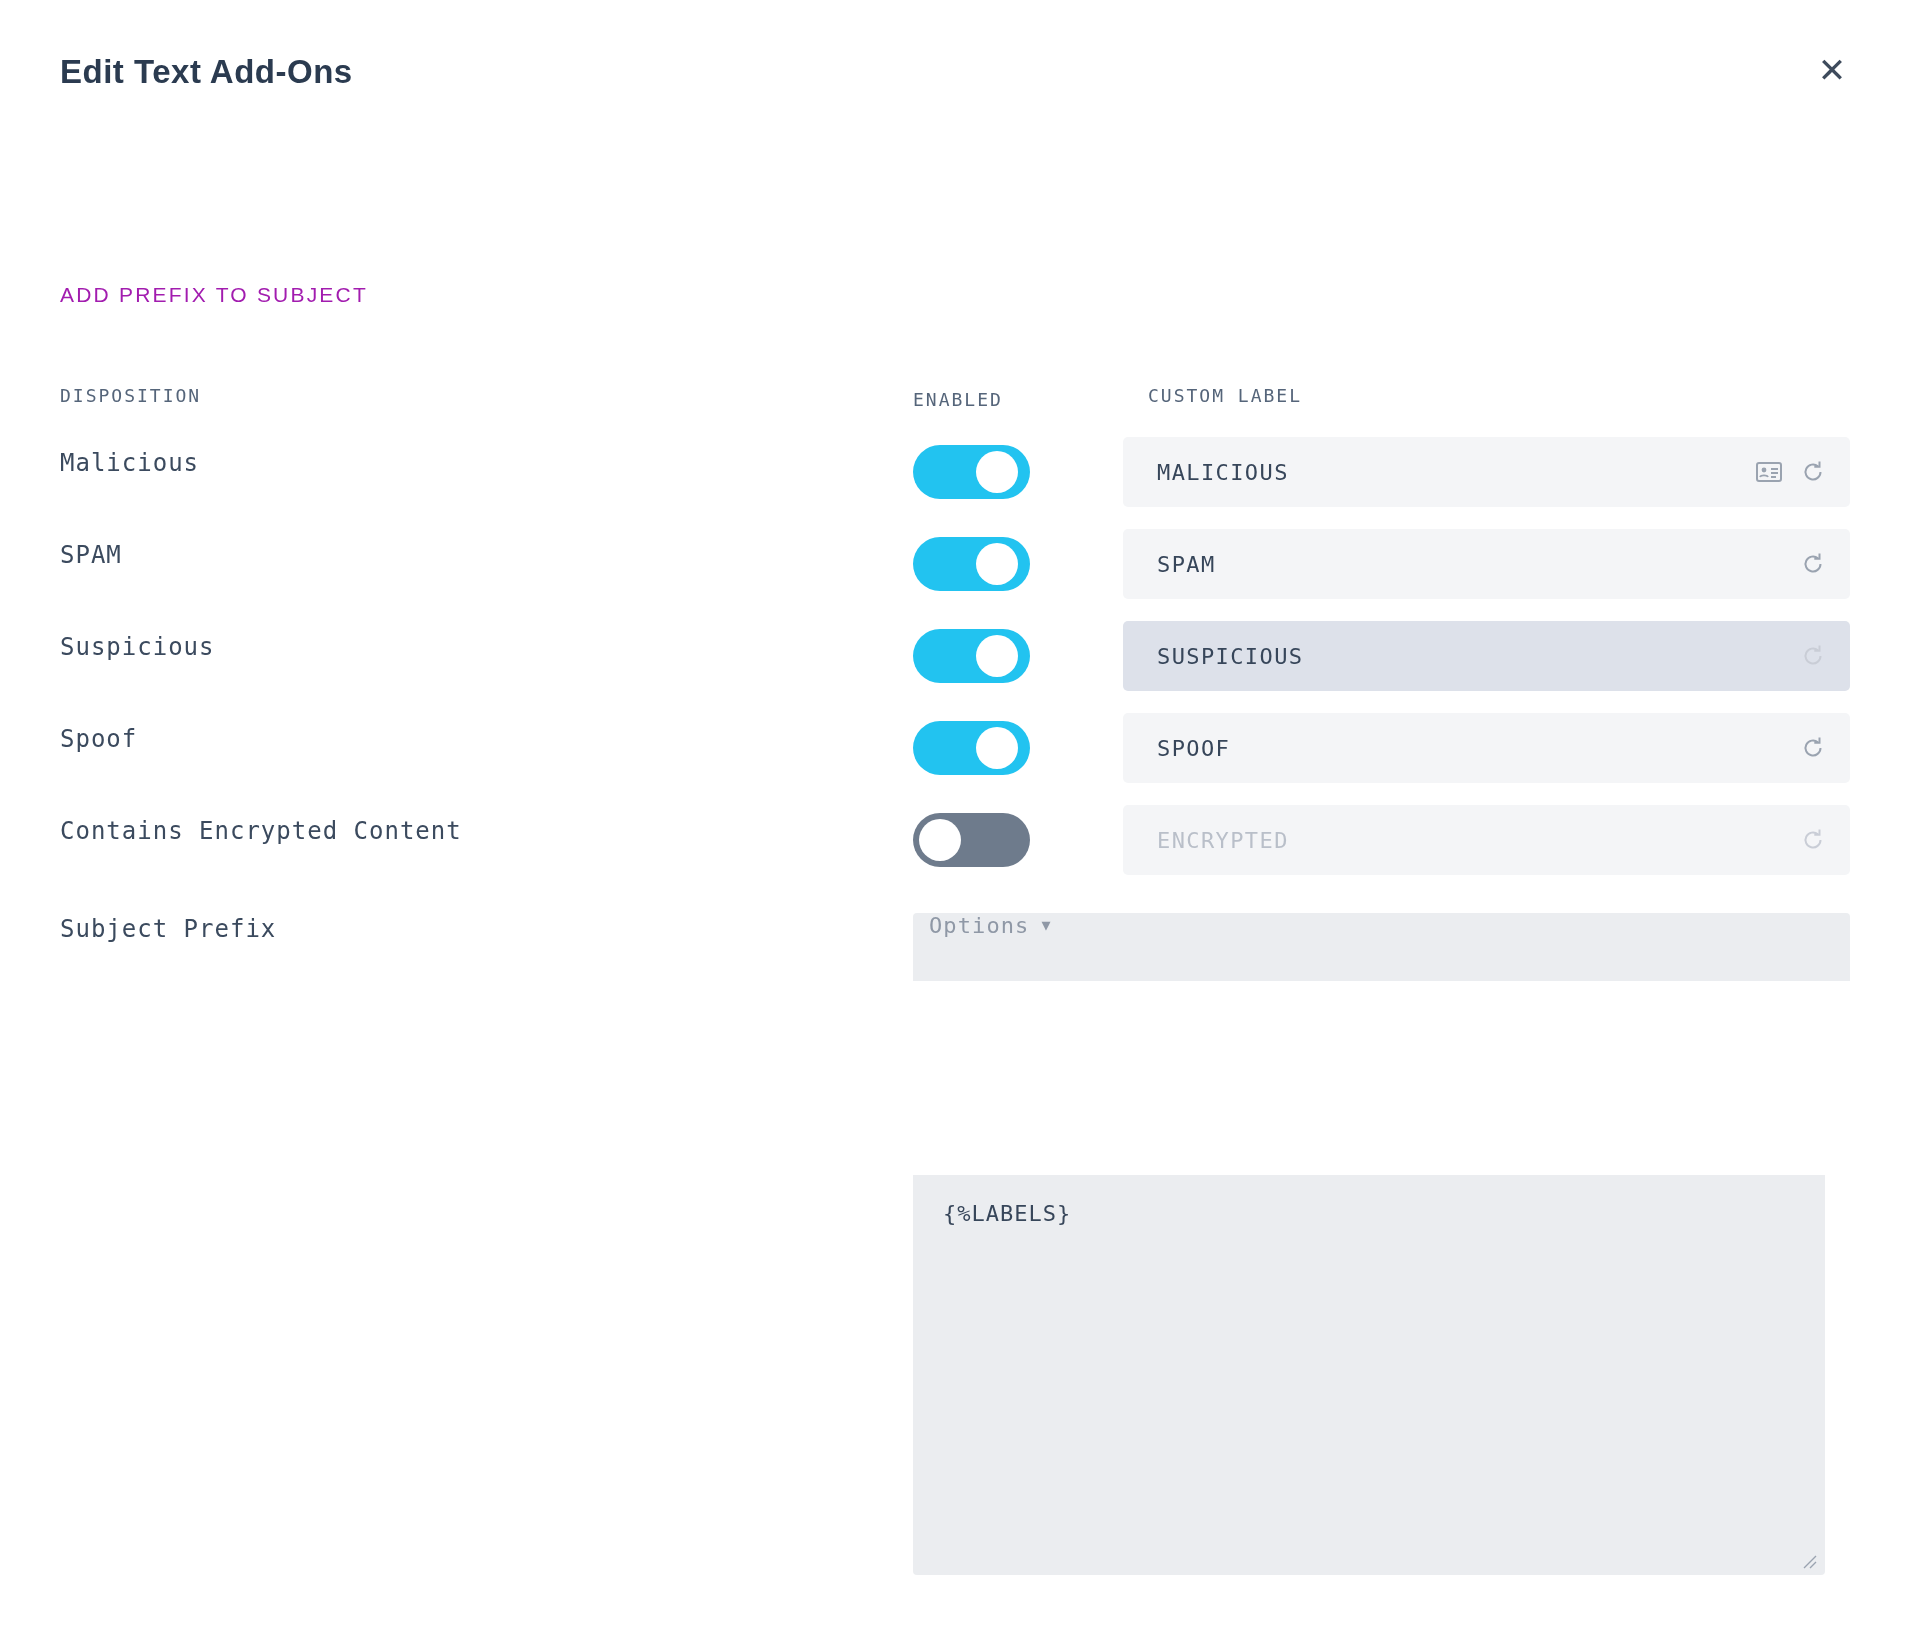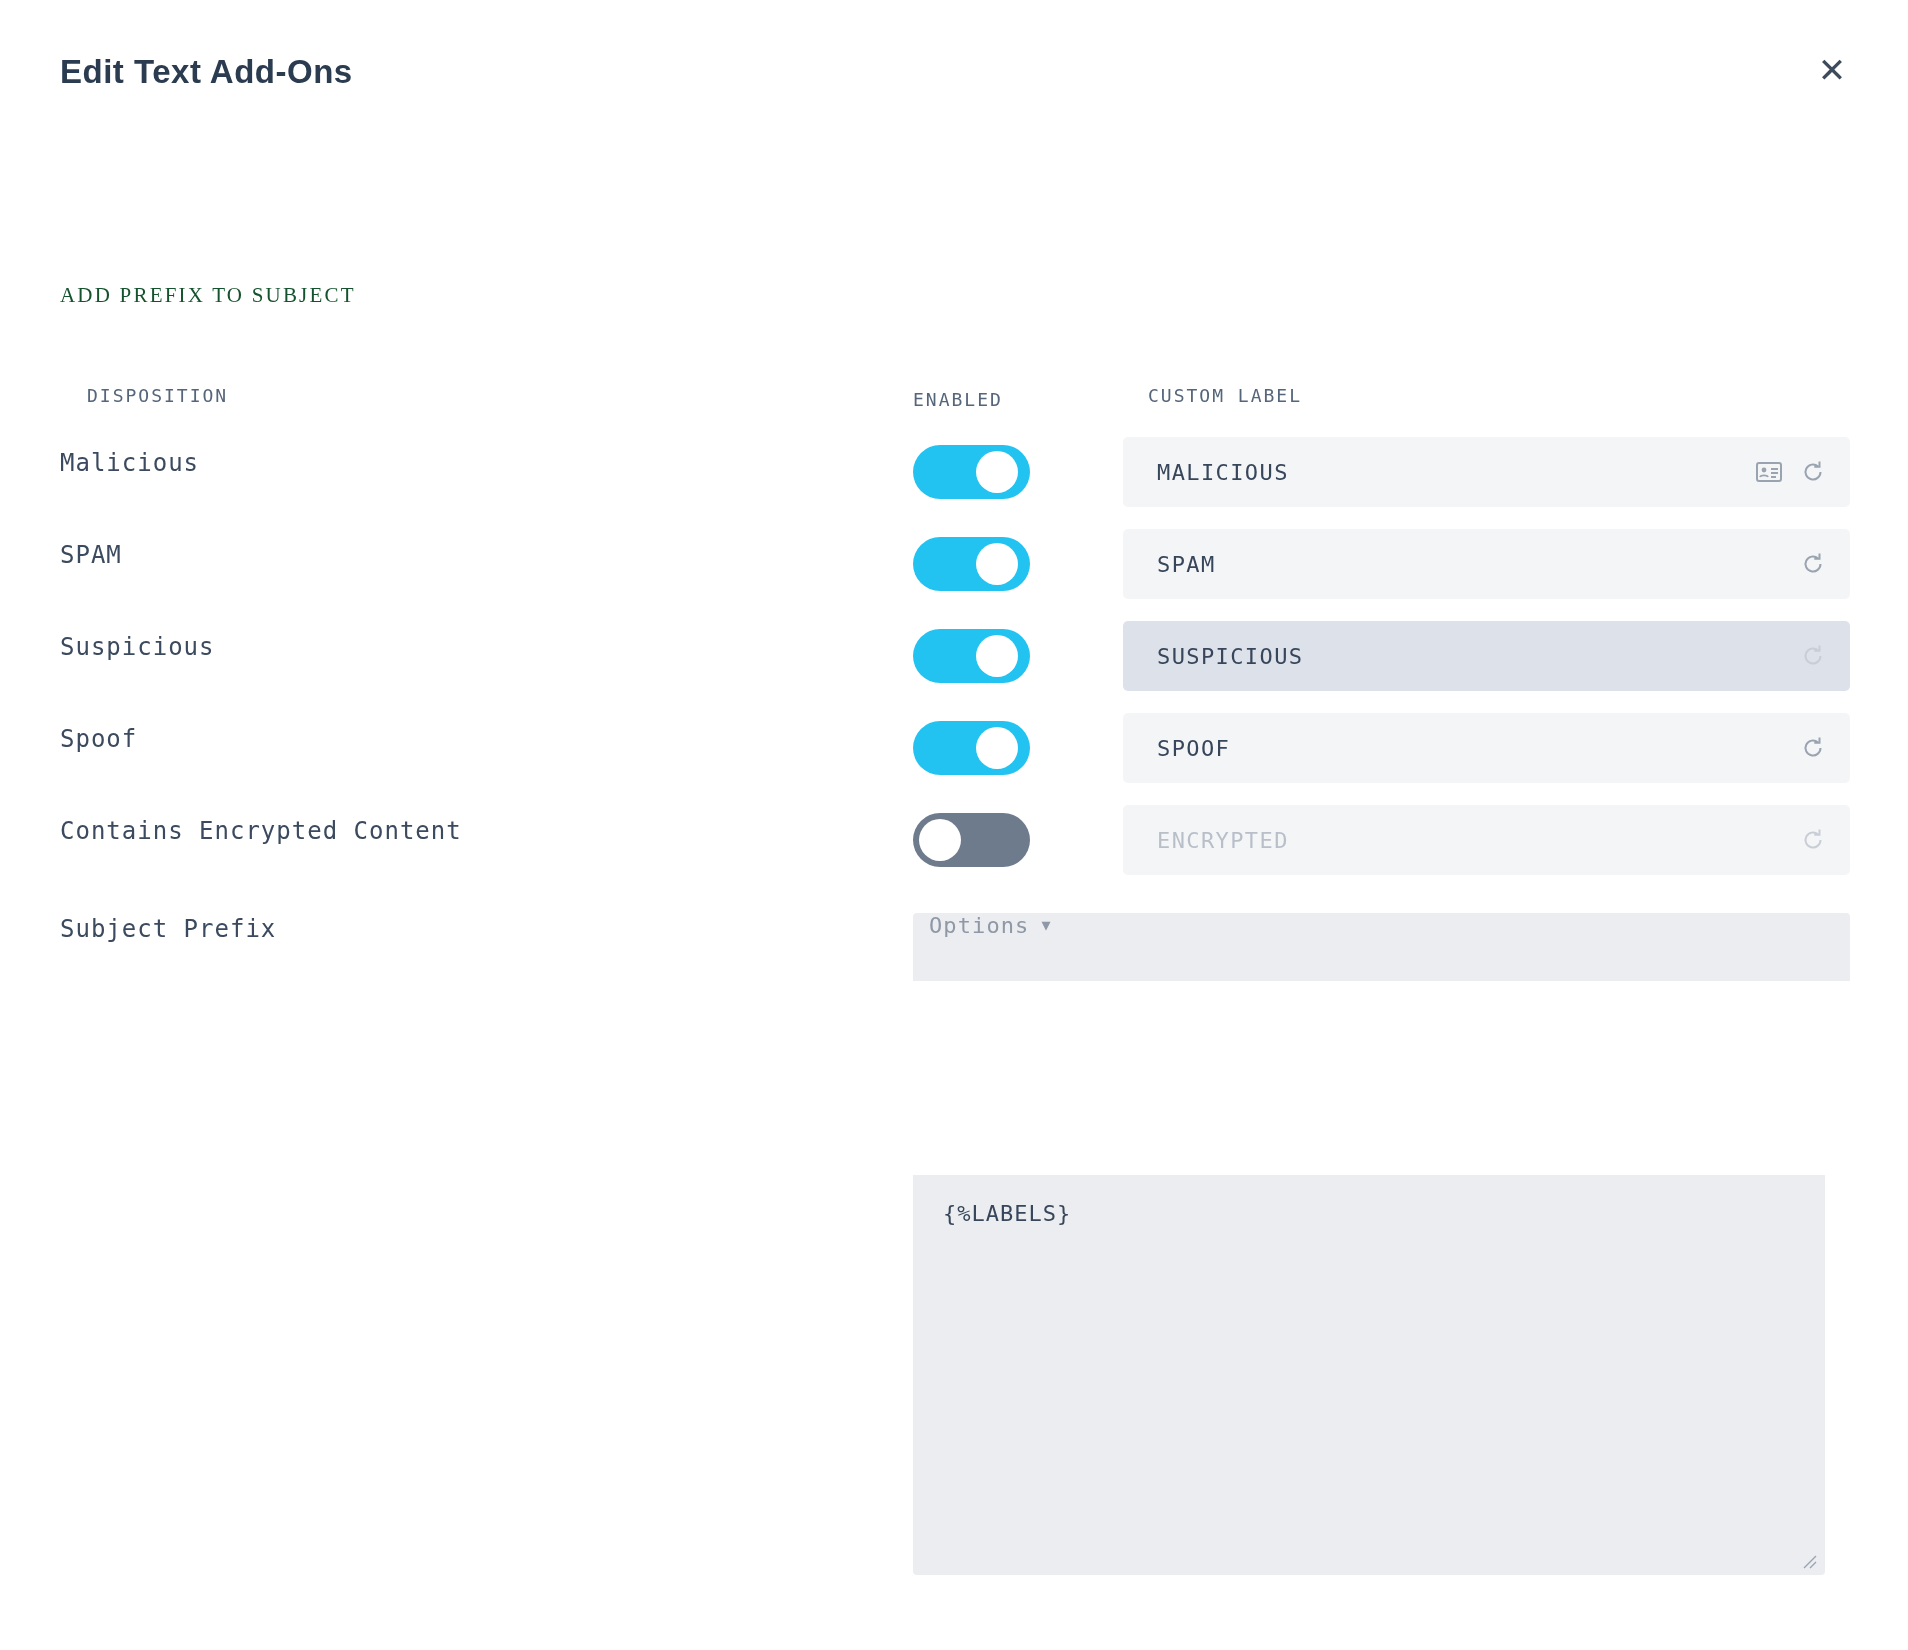--- a/index.html
+++ b/index.html
@@ -50,41 +50,41 @@
     display: flex;
     align-items: center;
     justify-content: center;
   }
   .section-label {
     position: absolute;
     top: 283px;
     left: 60px;
     font-size: 21px;
     letter-spacing: 2.2px;
-    color: #14532d;
-    font-family: Liberation Serif, serif;
+    color: #a21caf;
+    font-family: Liberation Sans, sans-serif;
   }
   .table {
     position: absolute;
     top: 385px;
     left: 60px;
     width: 1790px;
   }
   .col-head {
     font-size: 18px;
     letter-spacing: 2.0px;
     color: #55657a;
     font-weight: 400;
     font-family: "DejaVu Sans Mono", monospace;
   }
   .head-row {
     position: relative;
     height: 44px;
   }
-  .head-disposition { position: absolute; left: 0; top: 0; margin-left: 27px; }
+  .head-disposition { position: absolute; left: 0; top: 0; }
   .head-enabled { position: absolute; left: 853px; top: 4px; }
   .head-custom { position: absolute; left: 1088px; top: 0; }
 
   .row {
     position: relative;
     height: 92px;
   }
   .row-label {
     position: absolute;
     left: 0;

